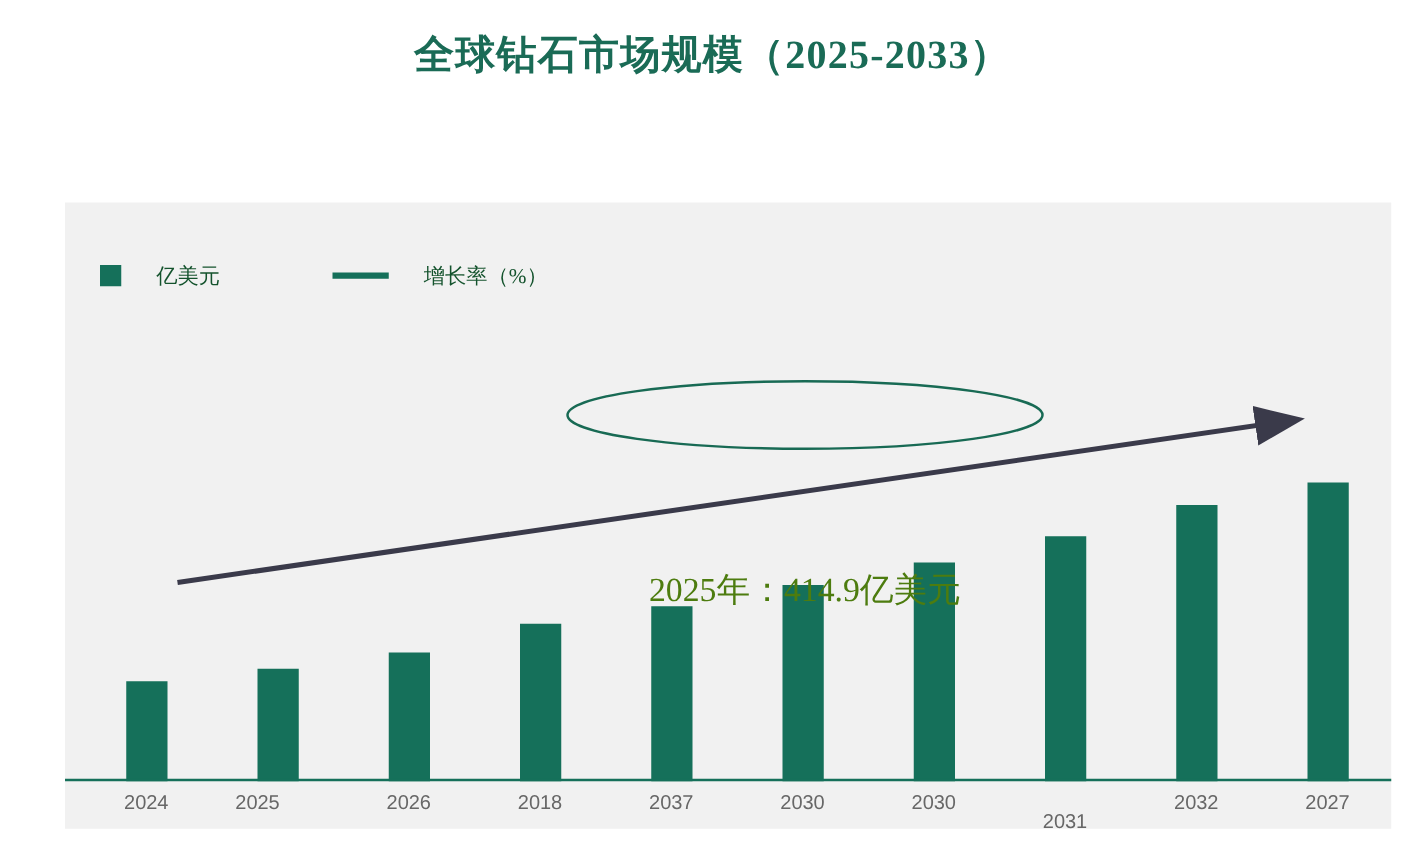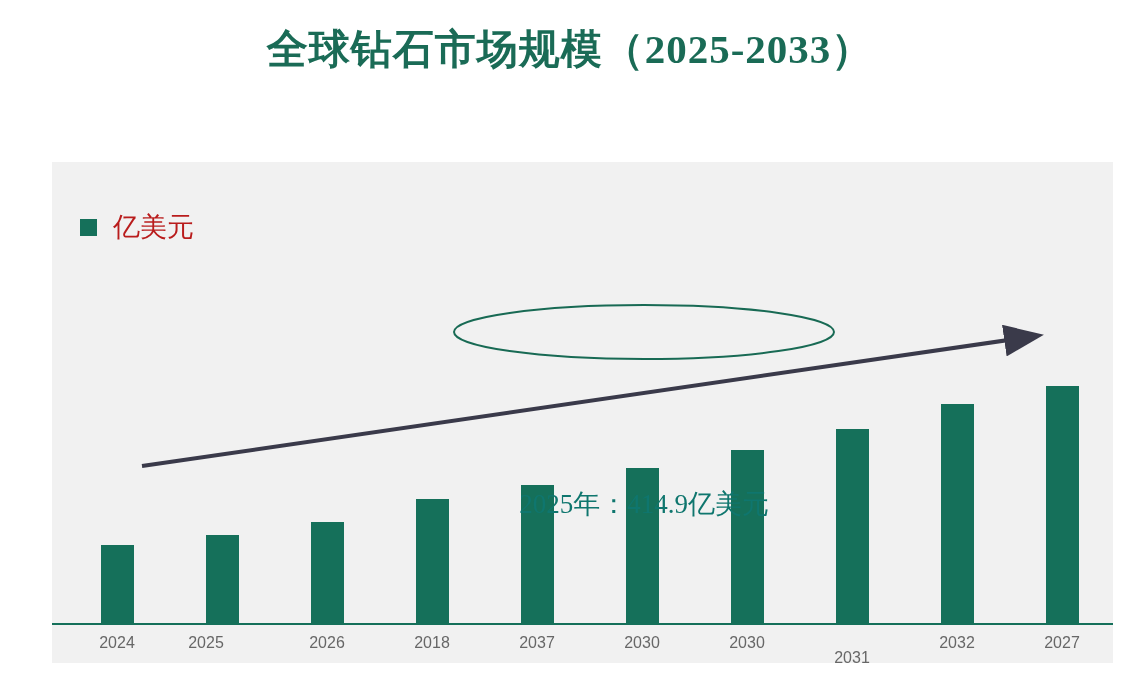--- a/index.html
+++ b/index.html
@@ -10,21 +10,21 @@
     overflow:hidden;
     position:relative;
   }
   #chart-root { position:absolute; inset:0; }
 
   .chart-title {
     position:absolute;
     left:0; top:22px; width:1140px;
     text-align:center;
     font-family:"Liberation Serif", serif;
-    font-size:41px;
+    font-size:32px;
     font-weight:700;
     color:#1a6b56;
     letter-spacing:1px;
     white-space:nowrap;
   }
 
   .plot-panel {
     position:absolute;
     left:52px; top:162px;
     width:1061px; height:501px;
@@ -42,23 +42,23 @@
   .legend-swatch-square {
     width:17px; height:17px;
     background:#15705a;
   }
   .legend-swatch-line {
     width:45px; height:5px;
     background:#15705a;
   }
   .legend-label {
     font-family:"Liberation Serif", serif;
-    font-size:27px;
-    color:#b91c1c;
-    margin-left:16px;
+    font-size:17px;
+    color:#14532d;
+    margin-left:28px;
     white-space:nowrap;
   }
 
   .bars-layer { position:absolute; inset:0; }
   .bar {
     position:absolute;
     bottom:38px;
     width:33px;
     background:#15705a;
   }
@@ -85,42 +85,46 @@
 
   .annotation-svg {
     position:absolute;
     left:0; top:0;
     width:1061px; height:501px;
     overflow:visible;
     pointer-events:none;
   }
   .annotation-text {
     position:absolute;
-    left:402px; top:324px;
+    left:402px; top:292px;
     width:380px;
     text-align:center;
     font-family:"Liberation Serif", serif;
     font-size:27px;
-    color:#0f766e;
+    color:#4d7c0f;
     white-space:nowrap;
   }
 </style>
 </head>
 <body>
 
 <div id="chart-root">
 
   <div class="chart-title">全球钻石市场规模（2025-2033）</div>
 
   <div class="plot-panel">
 
     <div class="legend">
       <div class="legend-item">
         <span class="legend-swatch-square"></span>
         <span class="legend-label">亿美元</span>
+      </div>
+      <div class="legend-item">
+        <span class="legend-swatch-line"></span>
+        <span class="legend-label">增长率（%）</span>
       </div>
     </div>
 
     <div class="bars-layer">
       <div class="bar" style="left:49px;  height:80px;"></div>
       <div class="bar" style="left:154px; height:90px;"></div>
       <div class="bar" style="left:259px; height:103px;"></div>
       <div class="bar" style="left:364px; height:126px;"></div>
       <div class="bar" style="left:469px; height:140px;"></div>
       <div class="bar" style="left:574px; height:157px;"></div>

